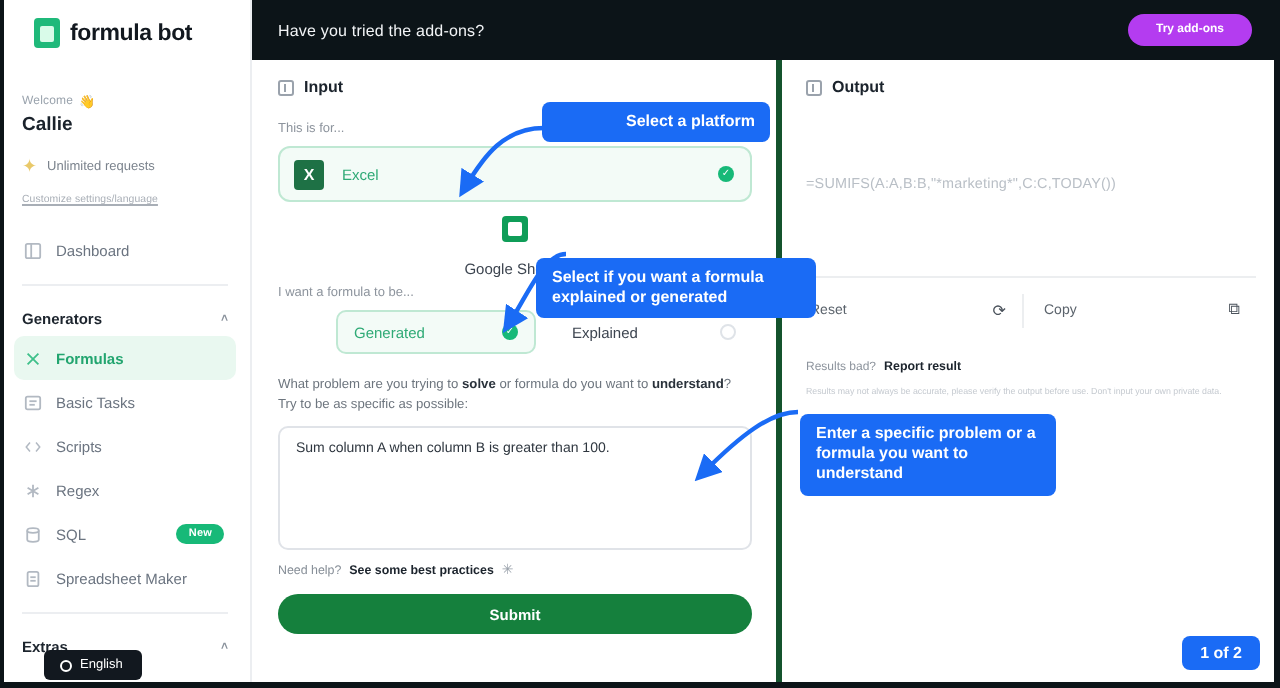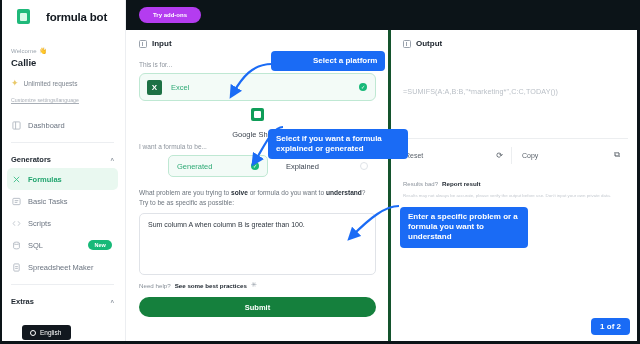--- a/index.html
+++ b/index.html
@@ -19,21 +19,21 @@
   
   .sidebar {
     width: 126px; height: 344px;
     background: #ffffff;
     border-right: 1px solid #eceef1;
     position: relative;
     flex: 0 0 126px;
     overflow: hidden;
   }
   .logo-row {
-    display: flex; align-items: center; gap: 16px;
+    display: flex; align-items: center; gap: 5px;
     padding: 9px 0 9px 17px;
   }
   .logo-mark {
     width: 13px; height: 15px;
     background: #1fb97a;
     border-radius: 2px;
     position: relative;
     flex: 0 0 13px;
   }
   .logo-mark::after {
@@ -383,20 +383,28 @@
 
     <div class="nav-item">
       <span class="nav-ico">
         <svg viewBox="0 0 12 10" fill="none" stroke="currentColor" stroke-width="1">
             <path d="M4 2 L1.5 5 L4 8 M8 2 L10.5 5 L8 8"></path>
           </svg>
       </span>
       <span>Scripts</span>
     </div>
 
+    <div class="nav-item">
+      <span class="nav-ico">
+        <svg viewBox="0 0 10 10" fill="none" stroke="currentColor" stroke-width="1">
+            <path d="M5 1.5 L5 8.5 M2 3.2 L8 6.8 M8 3.2 L2 6.8"></path>
+          </svg>
+      </span>
+      <span>Regex</span>
+    </div>
 
     <div class="nav-item">
       <span class="nav-ico">
         <svg viewBox="0 0 10 10" fill="none" stroke="currentColor" stroke-width="1">
             <ellipse cx="5" cy="2.5" rx="3.2" ry="1.3"></ellipse>
             <path d="M1.8 2.5 v5 a3.2 1.3 0 0 0 6.4 0 v-5"></path>
           </svg>
       </span>
       <span>SQL</span>
       <span class="new-badge">New</span>
@@ -422,20 +430,21 @@
 
     <div class="lang-pill">
       <span class="globe"></span>
       <span>English</span>
     </div>
   </aside>
 
   <section class="main">
 
     <div class="topbar">
+      <span class="topbar-text">Have you tried the add-ons?</span>
       <button class="addon-btn">Try add-ons</button>
     </div>
 
     <div class="content">
 
       <div class="pane-left">
         <div class="pane-title">
           <span class="pico"></span>
           <span>Input</span>
         </div>

